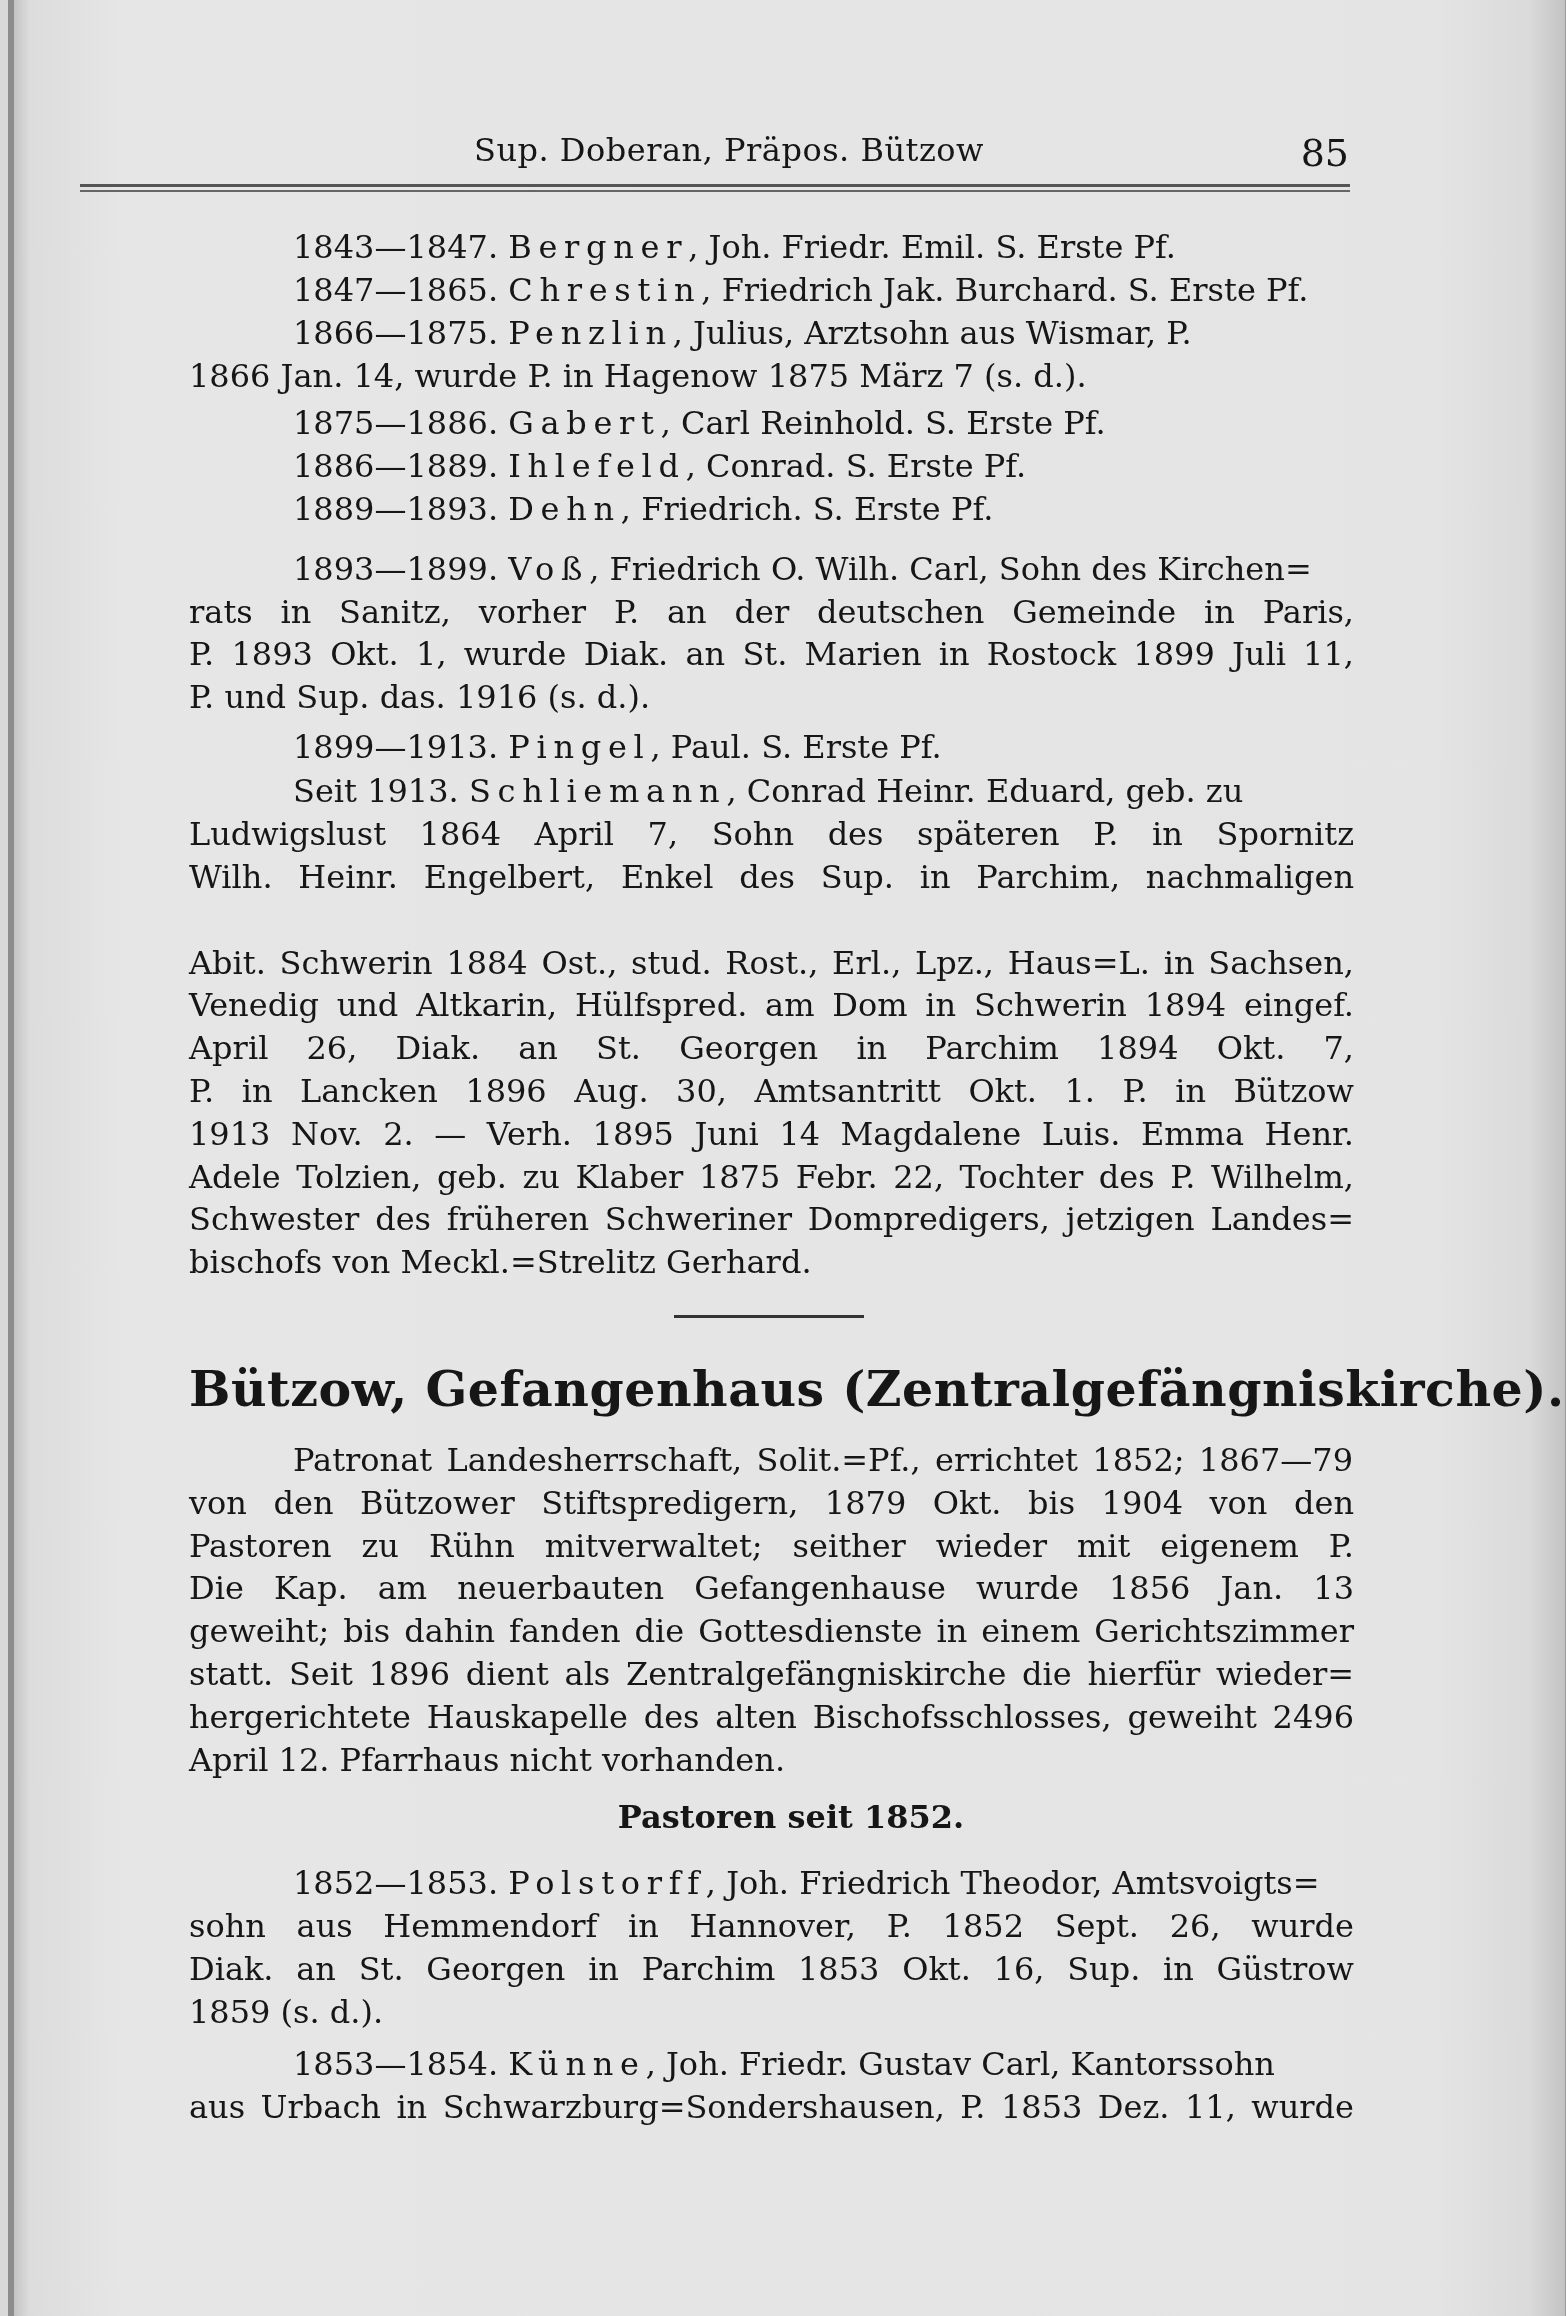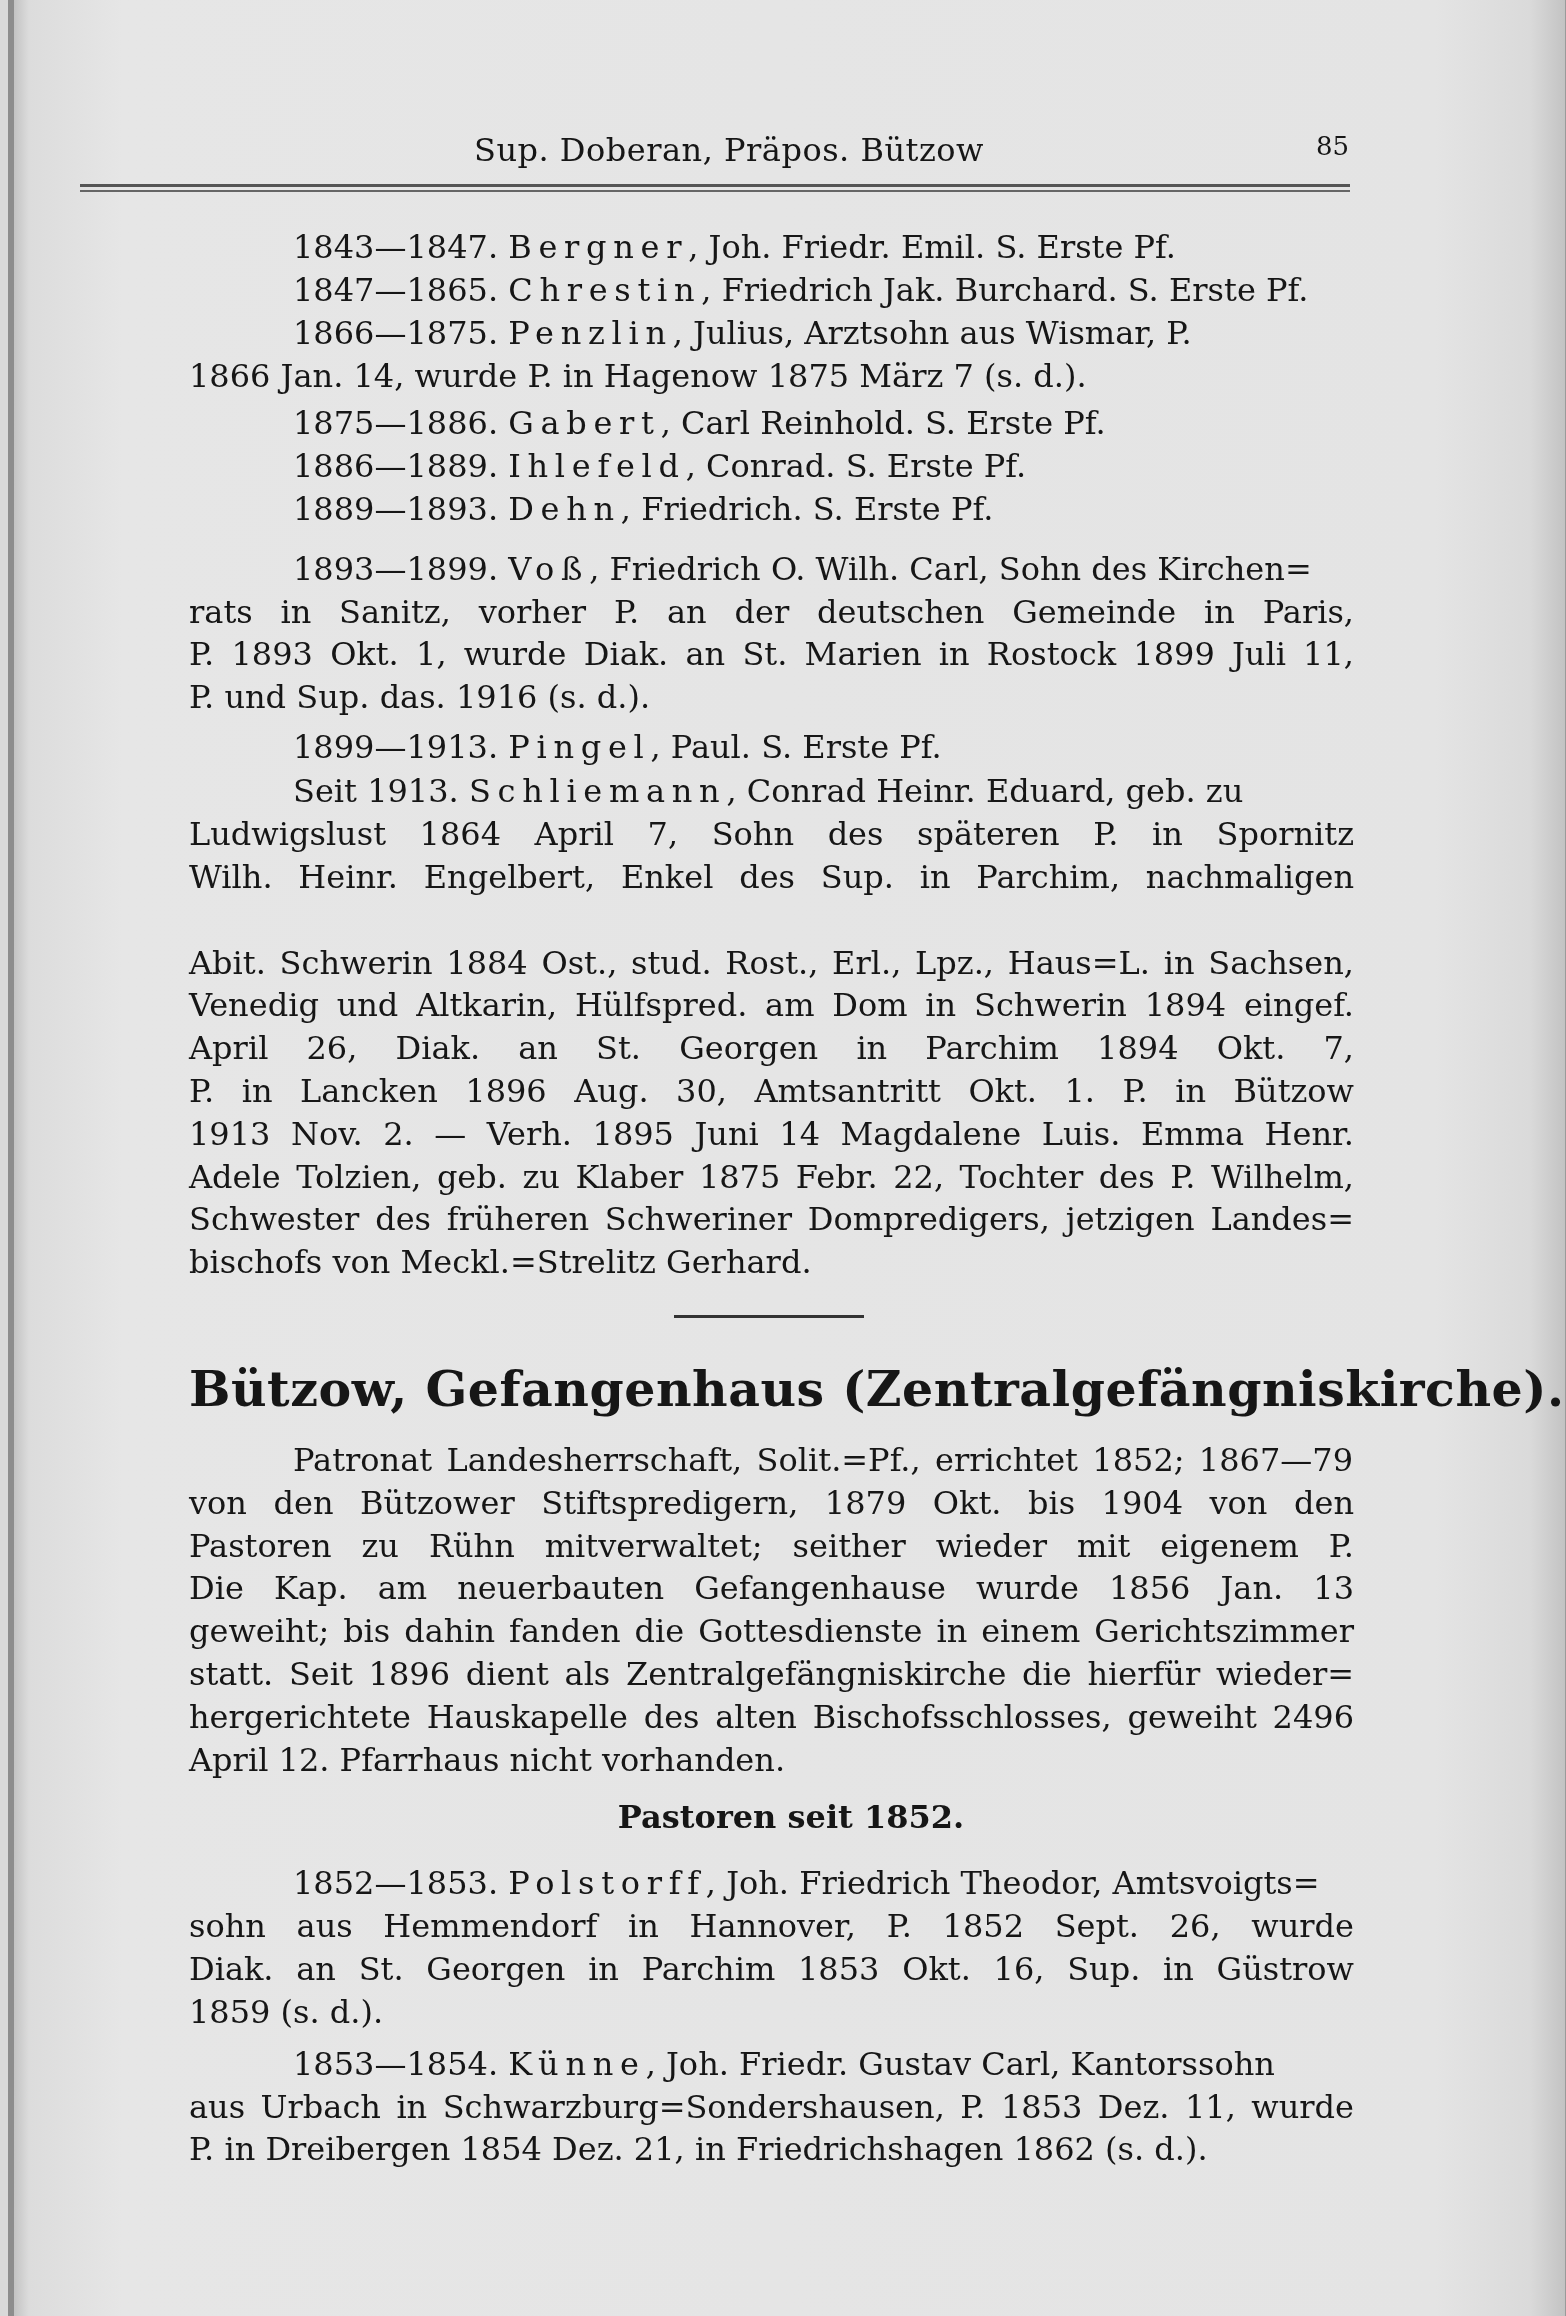--- a/index.html
+++ b/index.html
@@ -16,21 +16,21 @@
   }
   .spine-right { position:absolute; right:0; top:0; width:9.5px; height:2317px; background:#9a9a9a; }
   .spine-left { position:absolute; left:0; top:0; width:5.7px; height:2317px; background:#8d8d8d; }
   .header {
     position:absolute; left:285px; top:131px; width:1056px; height:48px;
   }
   .running-title {
     position:absolute; left:181px; top:0; font-size:32px; letter-spacing:0.5px;
   }
   .page-number {
-    position:absolute; right:0; top:0; font-size:26px;text-align:center;
+    position:absolute; right:0; top:0; font-size:38px;text-align:center;
   }
   .rule1 { position:absolute; left:72px; top:184px; width:1270px; height:2.9px; background:#555; }
   .rule2 { position:absolute; left:72px; top:190px; width:1270px; height:1.9px; background:#666; }
   .line {
     position:absolute; font-size:32px; white-space:nowrap; line-height:38px;
   }
   .spaced { letter-spacing:6.7px; }
   .justify {
     position:absolute; font-size:32px; line-height:38px; white-space:nowrap;
     text-align:justify; text-align-last:justify; left:181px; width:1165px;
@@ -133,15 +133,14 @@
   </div>
   <div class="justify" style="top:1907px;">sohn aus Hemmendorf in Hannover, P. 1852 Sept. 26, wurde</div>
   <div class="justify" style="top:1950px;">Diak. an St. Georgen in Parchim 1853 Okt. 16, Sup. in Güstrow</div>
   <div class="line" style="left:181px; top:1993px;">1859 (s. d.).</div>
 
   <div class="line" style="left:285px; top:2045px;text-align:center;">
     <span>1853—1854.</span>
     <span class="spaced">Künne</span><span>, Joh. Friedr. Gustav Carl, Kantorssohn</span>
   </div>
   <div class="justify" style="top:2088px;">aus Urbach in Schwarzburg=Sondershausen, P. 1853 Dez. 11, wurde</div>
-  <div class="line" style="left:181px; top:2130px;">P. in Dreibergen 1854 Dez. 21, in Friedrichshagen 1862 (s. d.).</div>
 </div>
 
 
 </body></html>

